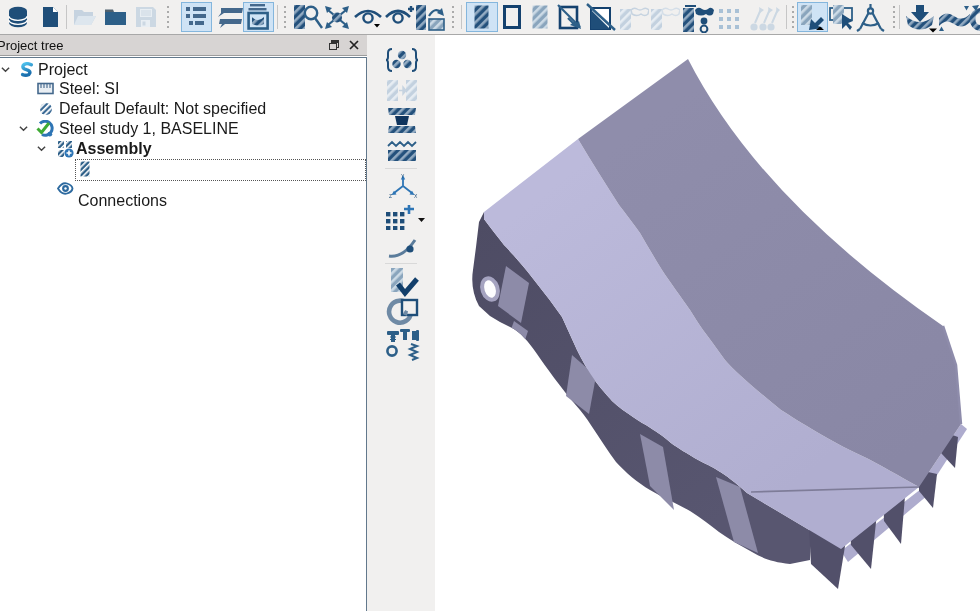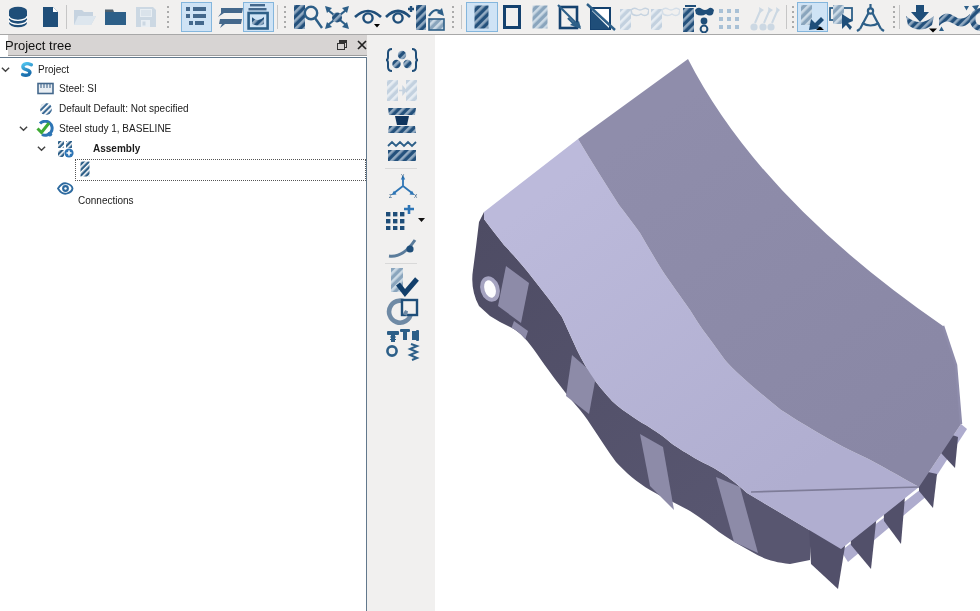--- a/index.html
+++ b/index.html
@@ -4,25 +4,25 @@
 <style>
 html,body{margin:0;padding:0;width:980px;height:611px;overflow:hidden;
   font-family:"Liberation Sans",sans-serif;background:#fff;}
 #toolbar{position:absolute;left:0;top:0;width:980px;height:34px;background:#f1f0ef;border-bottom:1px solid #a8a8a8;}
 .ic{position:absolute;}
 .btn{position:absolute;background:#cfe3f5;border:1px solid #84b6dd;}
 .vsep{position:absolute;top:5px;width:1px;height:24px;background:#c6c6c6;}
 .handle{position:absolute;top:6px;width:4px;height:22px;
   background-image:repeating-linear-gradient(to bottom,#ababab 0 2px,transparent 2px 5px);
   background-size:2px 100%;background-repeat:no-repeat;background-position:1px 0;}
-#ptitle{position:absolute;left:8px;top:35px;width:368px;height:20px;background:#d7d4d3;border-bottom:1px solid #9c9c9c;padding-left:40px;}
+#ptitle{position:absolute;left:0;top:35px;width:368px;height:20px;background:#d7d4d3;border-bottom:1px solid #9c9c9c;padding-left:40px;}
 #ptitle .t{position:absolute;left:-3px;top:3px;font-size:13px;color:#111;}
 #tree{position:absolute;left:0;top:57px;width:366px;height:554px;background:#fff;
   border-top:1px solid #62788c;border-right:1px solid #62788c;}
-.trow{position:absolute;height:14px;line-height:14px;font-size:10px;color:#1a1a1a;white-space:nowrap;}
+.trow{position:absolute;height:14px;line-height:14px;font-size:16px;color:#1a1a1a;white-space:nowrap;}
 .chev{position:absolute;width:9px;height:9px;}
 #vbar{position:absolute;left:367px;top:35px;width:68px;height:576px;background:#f1f0ef;}
 #vbar .hsep{position:absolute;left:18px;width:32px;height:1px;background:#d9d9d9;}
 #viewport{position:absolute;left:435px;top:35px;width:545px;height:576px;background:#fff;}
 </style>
 </head>
 <body>
 <svg width="0" height="0" style="position:absolute">
 <defs>
 <pattern id="hd" width="6" height="6" patternUnits="userSpaceOnUse" patternTransform="rotate(45)">
@@ -323,21 +323,21 @@
     <rect width="4" height="4" fill="#2d5f88"></rect>
           <rect width="1.6" height="4" fill="#ffffff"></rect>
         </pattern>
       </defs>
   <rect x="1" y="1" width="6" height="7" fill="url(#hasm)"></rect>
   <rect x="9" y="1" width="6" height="7" fill="url(#hasm)"></rect>
   <rect x="1" y="10" width="6" height="7" fill="url(#hasm)"></rect>
   <circle cx="12" cy="13" r="4.6" fill="#2e75b5"></circle>
   <path d="M12 10.5 L12 15.5 M9.5 13 L14.5 13" stroke="#fff" stroke-width="1.6"></path>
 </svg>
-<span class="trow" style="left:93px;top:84px;font-weight:bold">Assembly</span>
+<span class="trow" style="left:76px;top:84px;font-weight:bold">Assembly</span>
 <div style="position:absolute;left:75px;top:101px;width:289px;height:20px;border:1px dotted #555"></div>
 <svg class="ic" style="left:80px;top:103px" width="10" height="16" viewBox="0 0 10 16">
   <rect x="0.5" y="0.5" width="9" height="15" fill="url(#hasm)"></rect>
 </svg>
 <svg class="ic" style="left:57px;top:123px" width="17" height="15" viewBox="0 0 17 15">
   <path d="M1 7.5 Q5 1 10 2.5 Q15 4 15.5 7.5 Q15 11 10 12.5 Q5 14 1 7.5 Z" fill="none" stroke="#2d6a9f" stroke-width="1.8"></path>
   <circle cx="8.5" cy="7.5" r="3.4" fill="#2d6a9f"></circle>
   <circle cx="8.5" cy="7.5" r="1.2" fill="#fff"></circle>
 </svg>
 <span class="trow" style="left:78px;top:136px">Connections</span>

